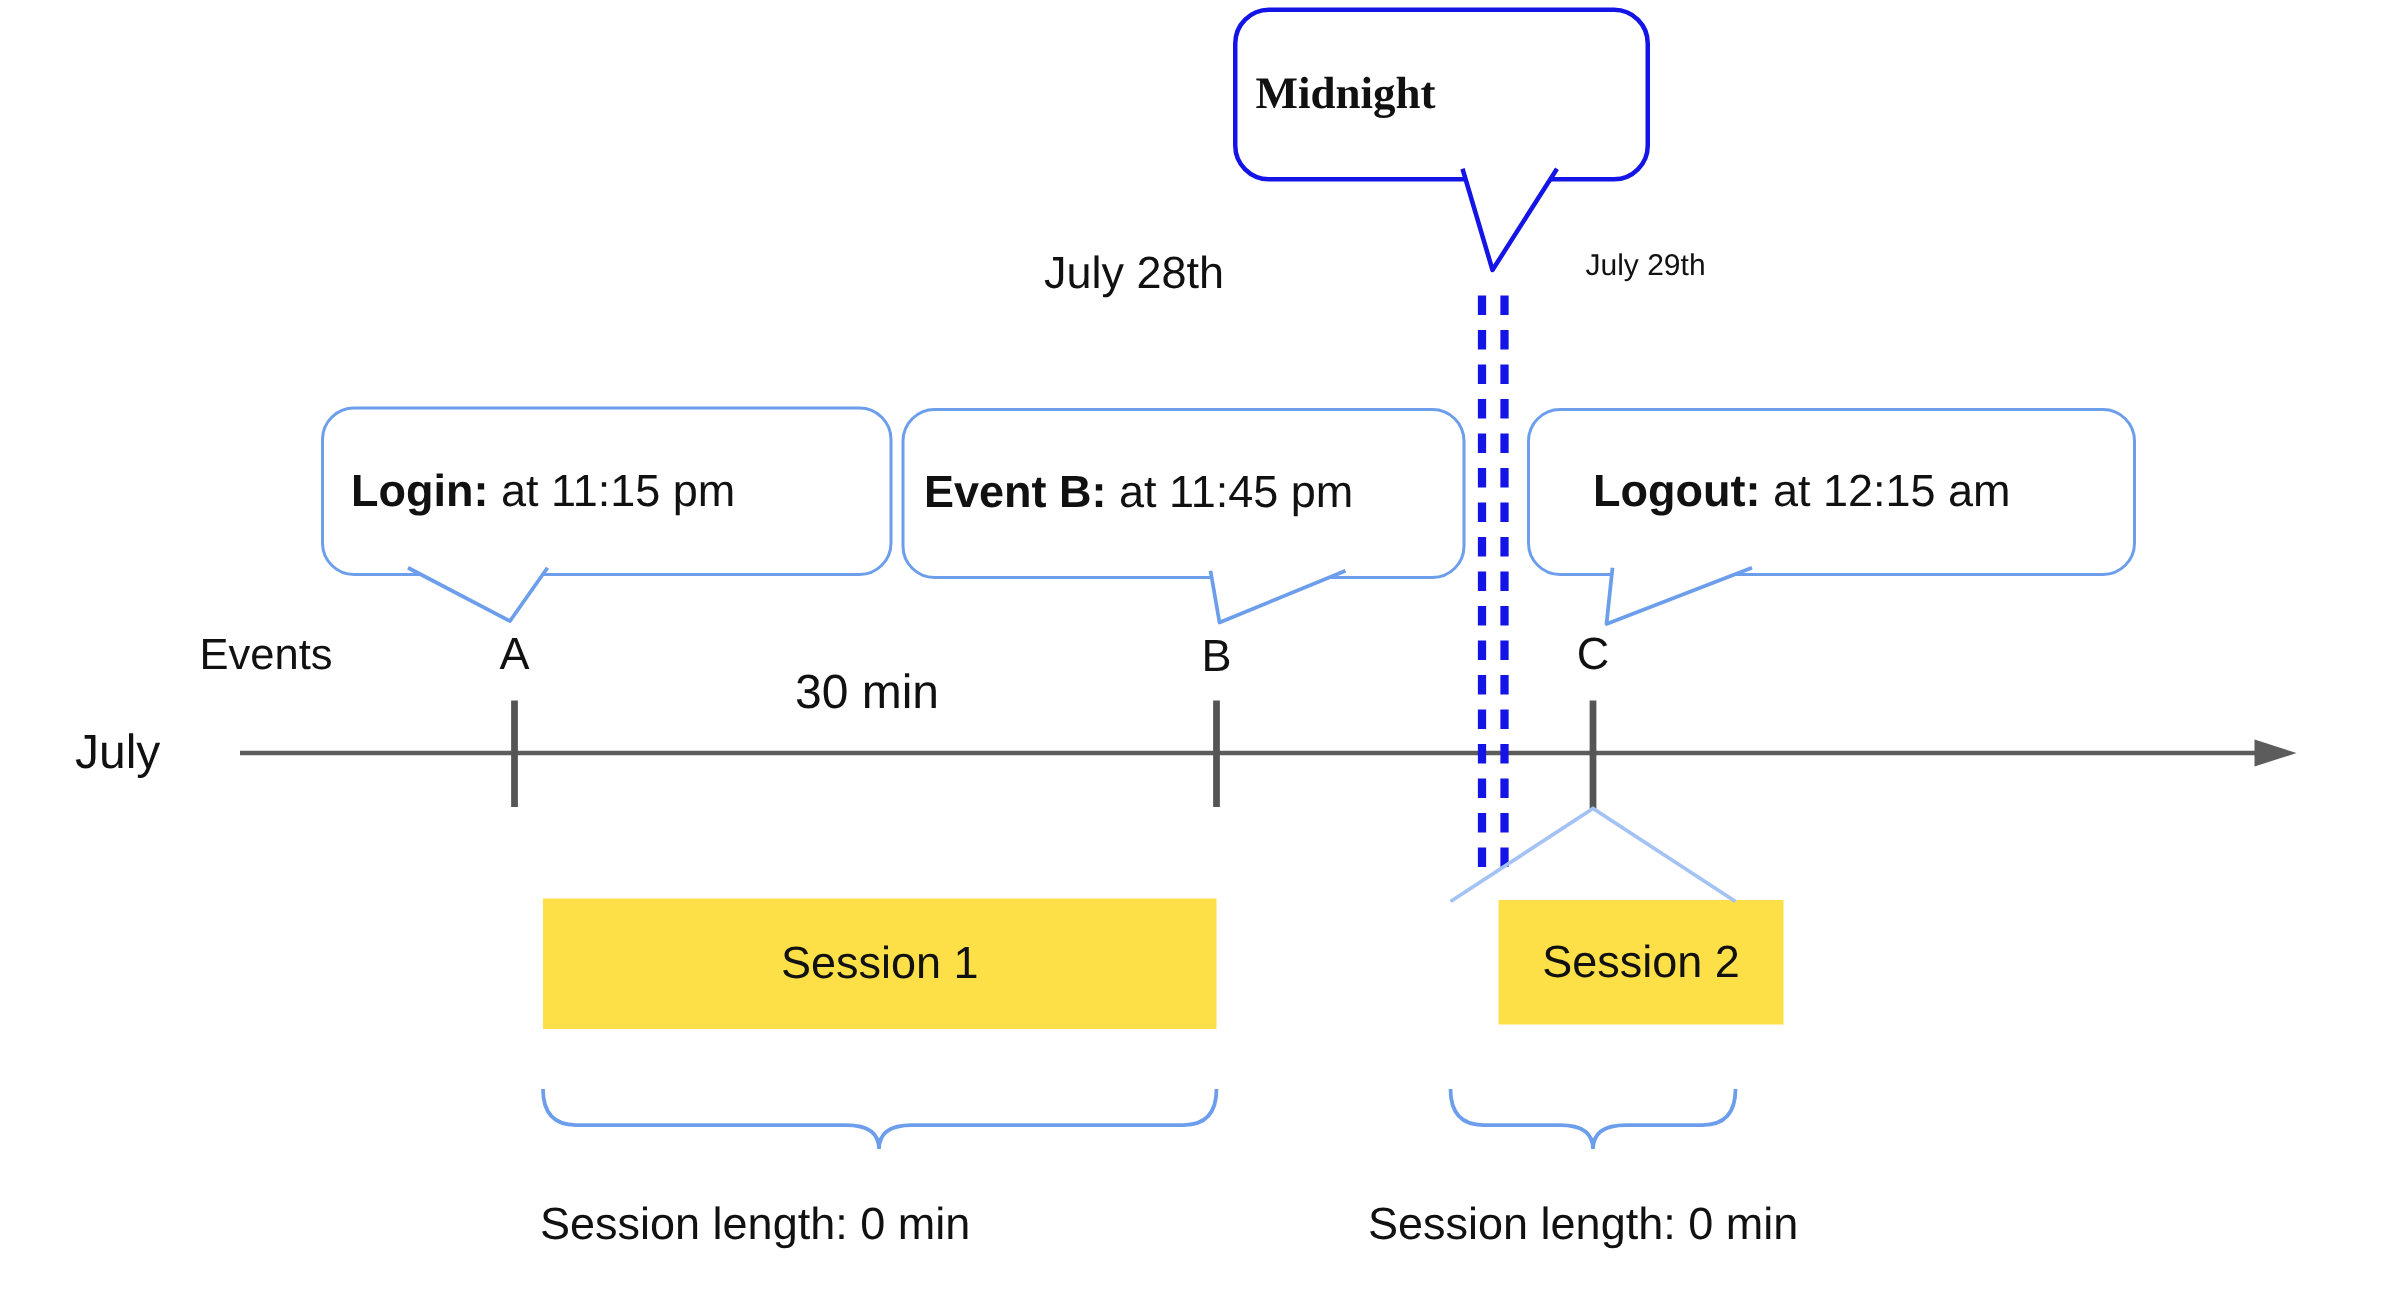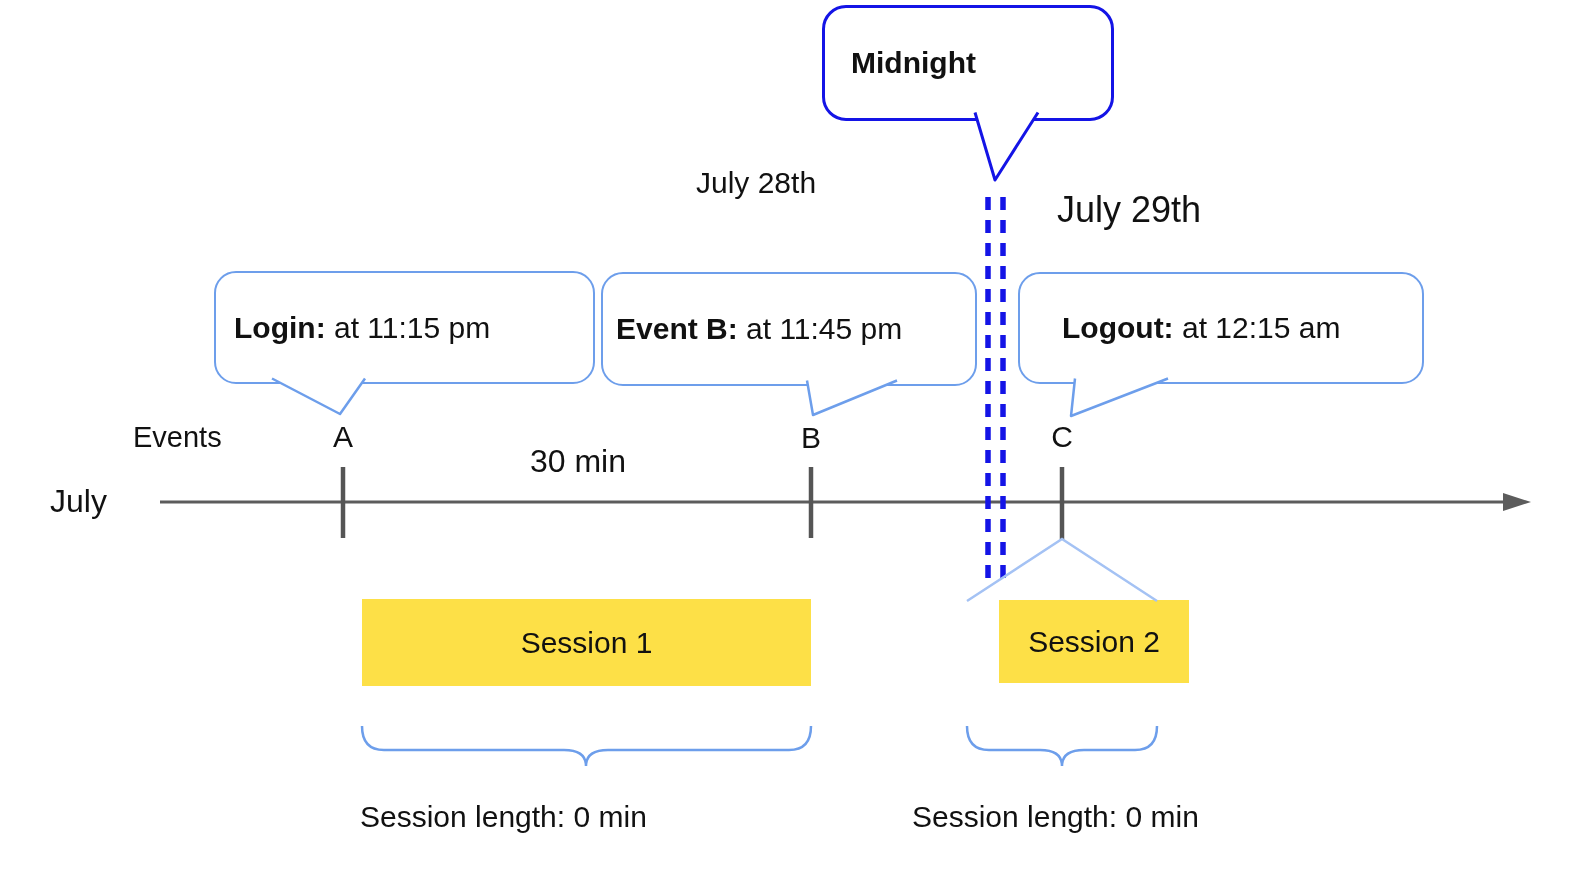--- a/index.html
+++ b/index.html
@@ -42,38 +42,38 @@
     width: 1596px; height: 870px;
     z-index: 5;
     pointer-events: none;
   }
 </style>
 </head>
 <body>
 
 <div class="canvas">
 
-  <div class="bubble dark" style="left:822px; top:5px; width:260px; height:110px; padding-left:26px;">
+  <div class="bubble dark" style="left:822px; top:5px; width:260px; height:110px; padding-left:12px;font-family:Liberation Serif, serif;">
     <b>Midnight</b>
   </div>
 
   <div class="bubble light" style="left:214px; top:271px; width:359px; height:109px; padding-left:18px;">
     <span><b>Login:</b><span> at 11:15 pm</span></span>
   </div>
 
   <div class="bubble light" style="left:601px; top:272px; width:359px; height:110px; padding-left:13px;">
     <span><b>Event B:</b><span> at 11:45 pm</span></span>
   </div>
 
   <div class="bubble light" style="left:1018px; top:272px; width:360px; height:108px; padding-left:42px;">
     <span><b>Logout:</b><span> at 12:15 am</span></span>
   </div>
 
   <div class="abs label" style="left:696px; top:166px; font-size:30px;">July 28th</div>
-  <div class="abs label" style="left:1057px; top:166px; font-size:36px;margin-top:23px;">July 29th</div>
+  <div class="abs label" style="left:1057px; top:166px; font-size:20px;">July 29th</div>
 
   <div class="abs label" style="left:133px; top:421px; font-size:29px;">Events</div>
   <div class="abs label marker" style="left:343px; top:420px;">A</div>
   <div class="abs label marker" style="left:811px; top:421px;">B</div>
   <div class="abs label marker" style="left:1062px; top:420px;">C</div>
   <div class="abs label" style="left:50px; top:483px; font-size:32px;">July</div>
   <div class="abs label" style="left:578px; top:443px; font-size:32px; transform:translateX(-50%);">30 min</div>
 
   <div class="session-box" style="left:362px; top:599px; width:449px; height:87px;">
     <span>Session 1</span>

